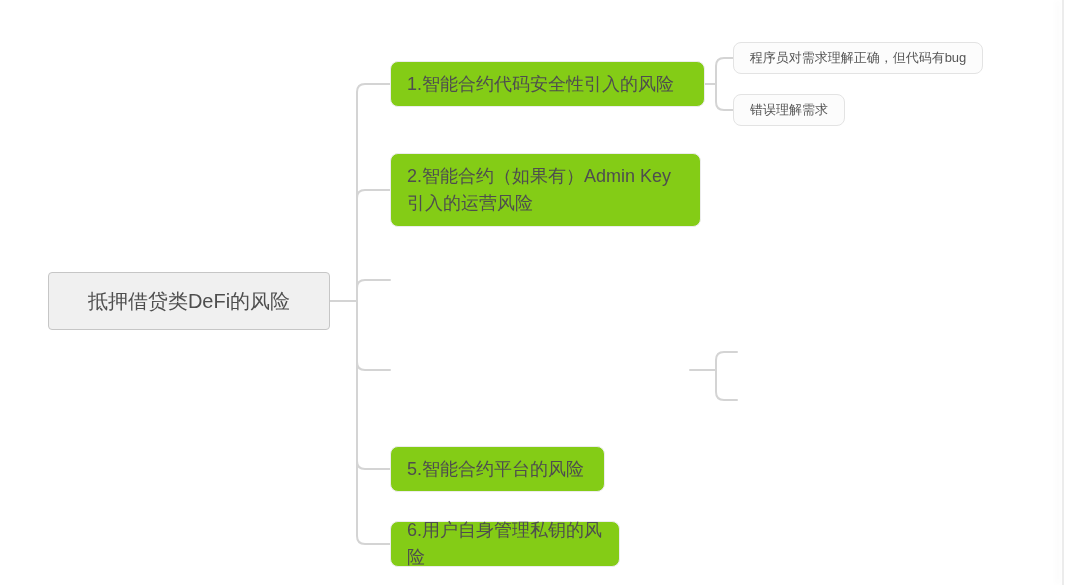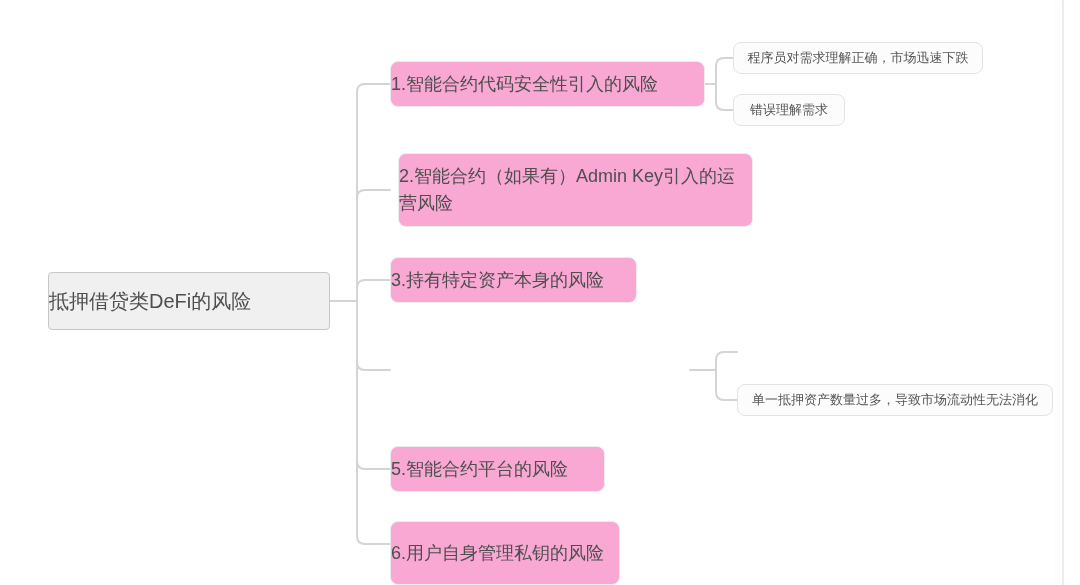--- a/index.html
+++ b/index.html
@@ -17,48 +17,49 @@
     display:flex;align-items:center;
     box-sizing:border-box;
     color:#4e4e4e;
     cursor:default;
   }
   .root{
     background:#f0f0f0;
     border:1px solid #c6c6c6;
     border-radius:4px;
     font-size:20px;
+    justify-content:center;
     text-align:center;
   }
   .branch{
-    background:#f9a8d4;
+    background:#84cc16;
     border:1px solid #ececec;
     border-radius:8px;
     font-size:18px;
-    padding:0 0;
+    padding:0 16px;
     line-height:27px;
   }
   .leaf{
     background:#fcfcfc;
     border:1px solid #e3e3e3;
     border-radius:8px;
     font-size:13px;
     padding:0 8px;
     justify-content:center;
     text-align:center;
     color:#565656;
     white-space:nowrap;
   }
   #root{left:48px;top:272px;width:282px;height:58px;}
   #b1{left:390px;top:61px;width:315px;height:46px;}
-  #b2{left:390px;top:153px;width:355px;height:74px;margin-left:8px;}
+  #b2{left:390px;top:153px;width:311px;height:74px;}
   #b3{left:390px;top:257px;width:247px;height:46px;}
   #b4{left:390px;top:347px;width:300px;height:46px;}
   #b5{left:390px;top:446px;width:215px;height:46px;}
-  #b6{left:390px;top:521px;width:230px;height:64px;}
+  #b6{left:390px;top:521px;width:230px;height:46px;}
   #l1a{left:733px;top:42px;width:250px;height:32px;}
   #l1b{left:733px;top:94px;width:112px;height:32px;}
   #l4a{left:737px;top:336px;width:256px;height:32px;}
   #l4b{left:737px;top:384px;width:316px;height:32px;}
   .page-edge{
     position:absolute;
     left:1062px;top:0;
     width:2px;height:585px;
     background:#ececec;
     box-shadow:-5px 0 6px rgba(0,0,0,0.05);
@@ -85,35 +86,29 @@
   <div id="root" class="node root">
     <span>抵押借贷类DeFi的风险</span>
   </div>
 
   <div id="b1" class="node branch">
     <span>1.智能合约代码安全性引入的风险</span>
   </div>
   <div id="b2" class="node branch">
     <span>2.智能合约（如果有）Admin Key引入的运营风险</span>
   </div>
-  <div id="b3" class="node branch">
-    <span>3.持有特定资产本身的风险</span>
-  </div>
   <div id="b5" class="node branch">
     <span>5.智能合约平台的风险</span>
   </div>
   <div id="b6" class="node branch">
     <span>6.用户自身管理私钥的风险</span>
   </div>
 
   <div id="l1a" class="node leaf">
-    <span>程序员对需求理解正确，市场迅速下跌</span>
+    <span>程序员对需求理解正确，但代码有bug</span>
   </div>
   <div id="l1b" class="node leaf">
     <span>错误理解需求</span>
-  </div>
-  <div id="l4b" class="node leaf">
-    <span>单一抵押资产数量过多，导致市场流动性无法消化</span>
   </div>
 
   <div class="page-edge"></div>
 
 </div>
 
 </body></html>

